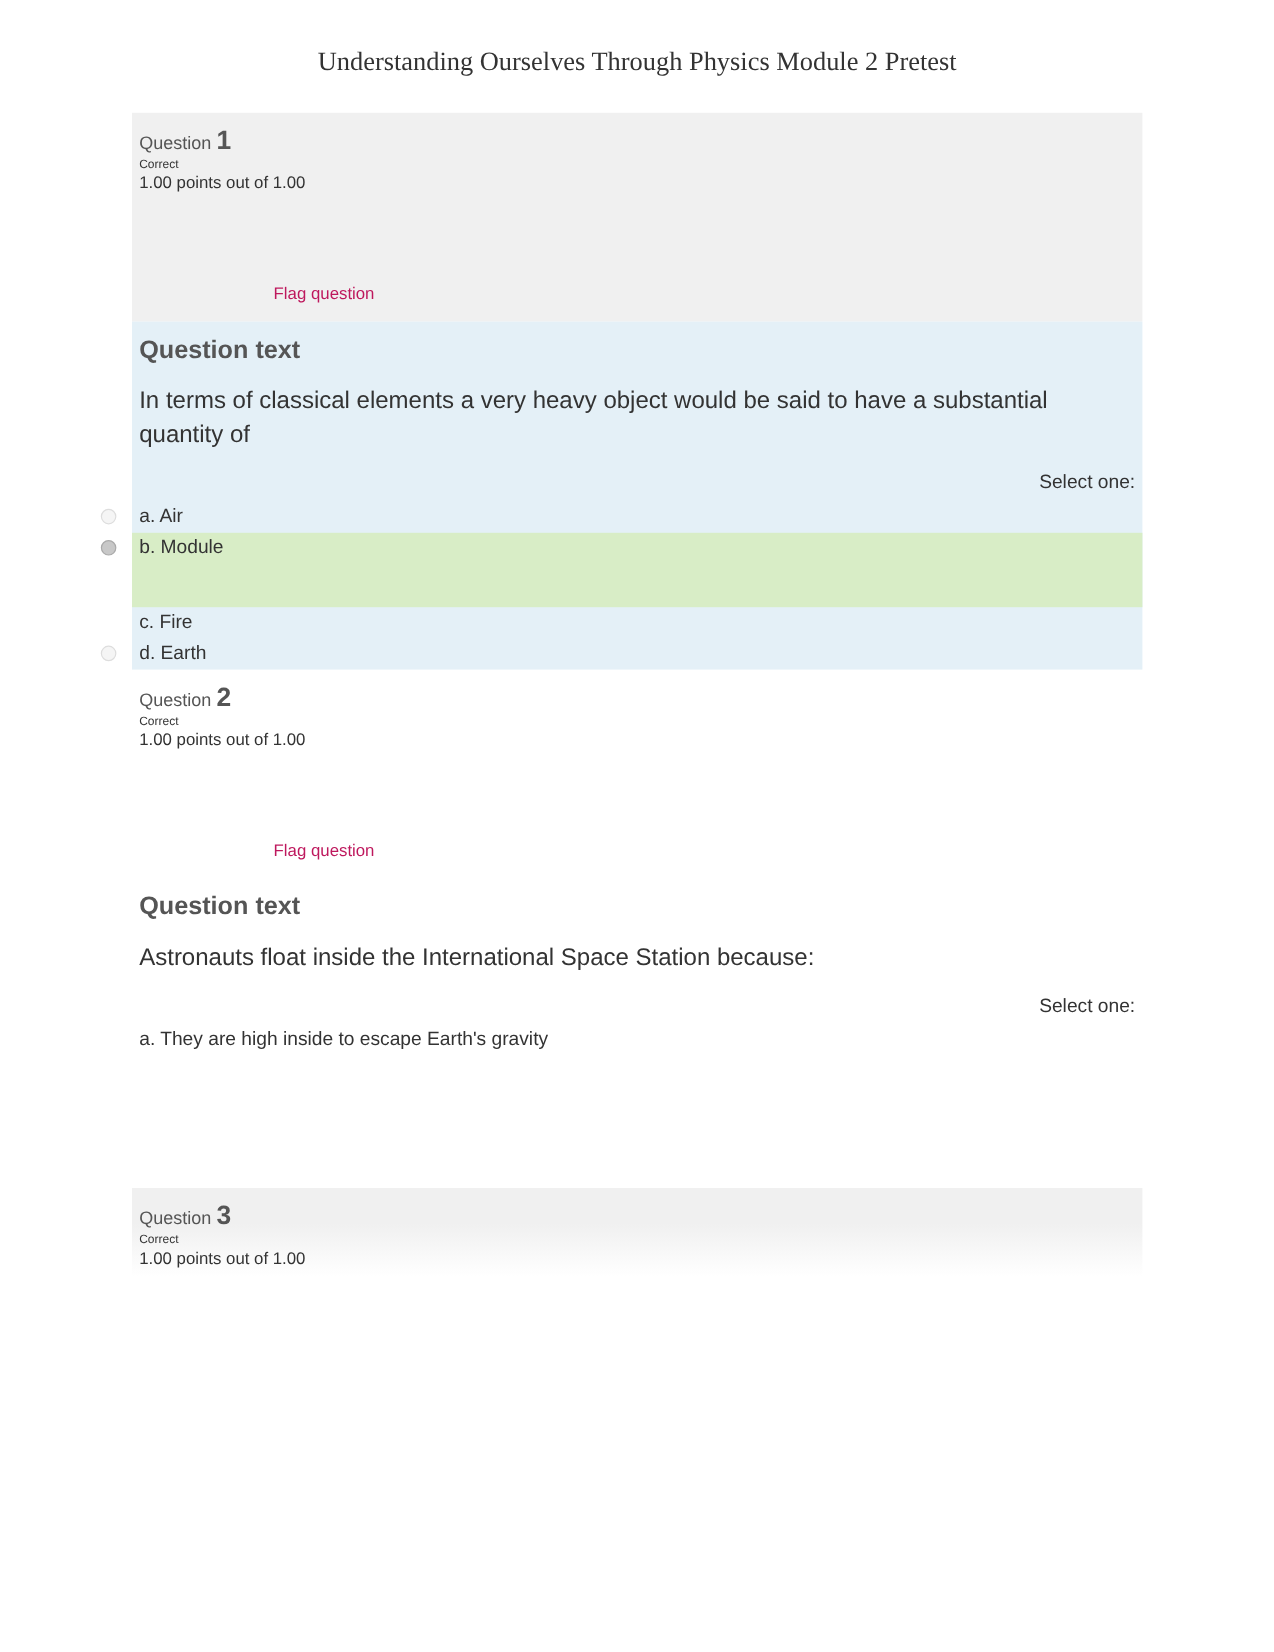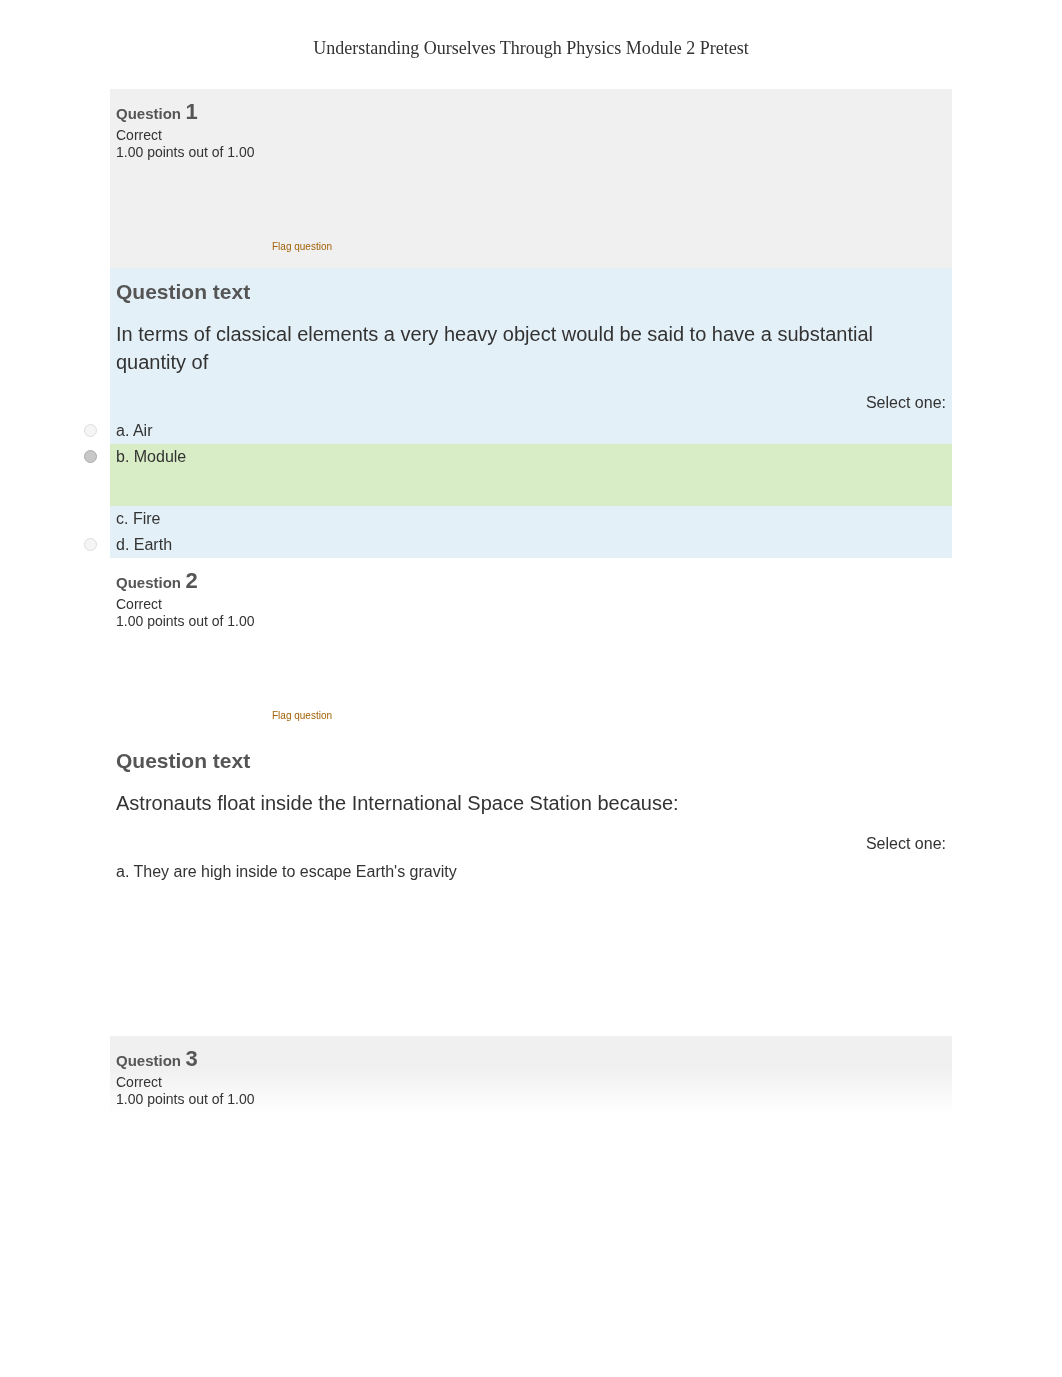--- a/index.html
+++ b/index.html
@@ -4,76 +4,74 @@
   <style>
     * { box-sizing: border-box; margin: 0; padding: 0; }
     body {
       font-family: -apple-system, BlinkMacSystemFont, "Segoe UI", Verdana, Arial, sans-serif;
       background: #ffffff;
       width: 1062px;
       color: #333;
     }
     .page-title {
       text-align: center;
-      font-size: 18px;
+      font-size: 22px;
       font-weight: 400;
       color: #333;
       padding: 38px 0 30px 0;
       font-family: Georgia, "Times New Roman", serif;
     }
     .content {
       margin-left: 110px;
       margin-right: 110px;
     }
     .qheader {
       background: #f0f0f0;
       padding: 10px 6px 8px 6px;
       position: relative;
     }
     .qheader.plain {
       background: transparent;
     }
     .qheader.grad {
       background: linear-gradient(to bottom, #f0f0f0 0%, #f0f0f0 40%, #ffffff 100%);
-      margin-top: 41px;
     }
     .qnum-label {
-      font-weight: 700;
+      font-weight: 400;
       font-size: 15px;
       color: #555;
       font-family: Verdana, Arial, sans-serif;
     }
     .qnum {
       font-weight: 800;
       font-size: 22px;
       color: #555;
       font-family: Verdana, Arial, sans-serif;
       vertical-align: baseline;
     }
     .qstatus {
-      font-size: 14px;
+      font-size: 10px;
       color: #333;
       margin-top: 2px;
     }
     .qpoints {
       font-size: 14px;
       color: #333;
       margin-top: 1px;
     }
     .flag-area {
       height: 100px;
       position: relative;
     }
     .flag-link {
       position: absolute;
       bottom: 8px;
       left: 112px;
-      font-size: 10px;
-      color: #a16207;
-      margin-left: 44px;
+      font-size: 14px;
+      color: #be185d;
     }
     .qblock-blue {
       background: #e4f0f7;
       padding: 0;
       position: relative;
     }
     .qtext-heading {
       font-size: 21px;
       font-weight: 600;
       color: #555;

